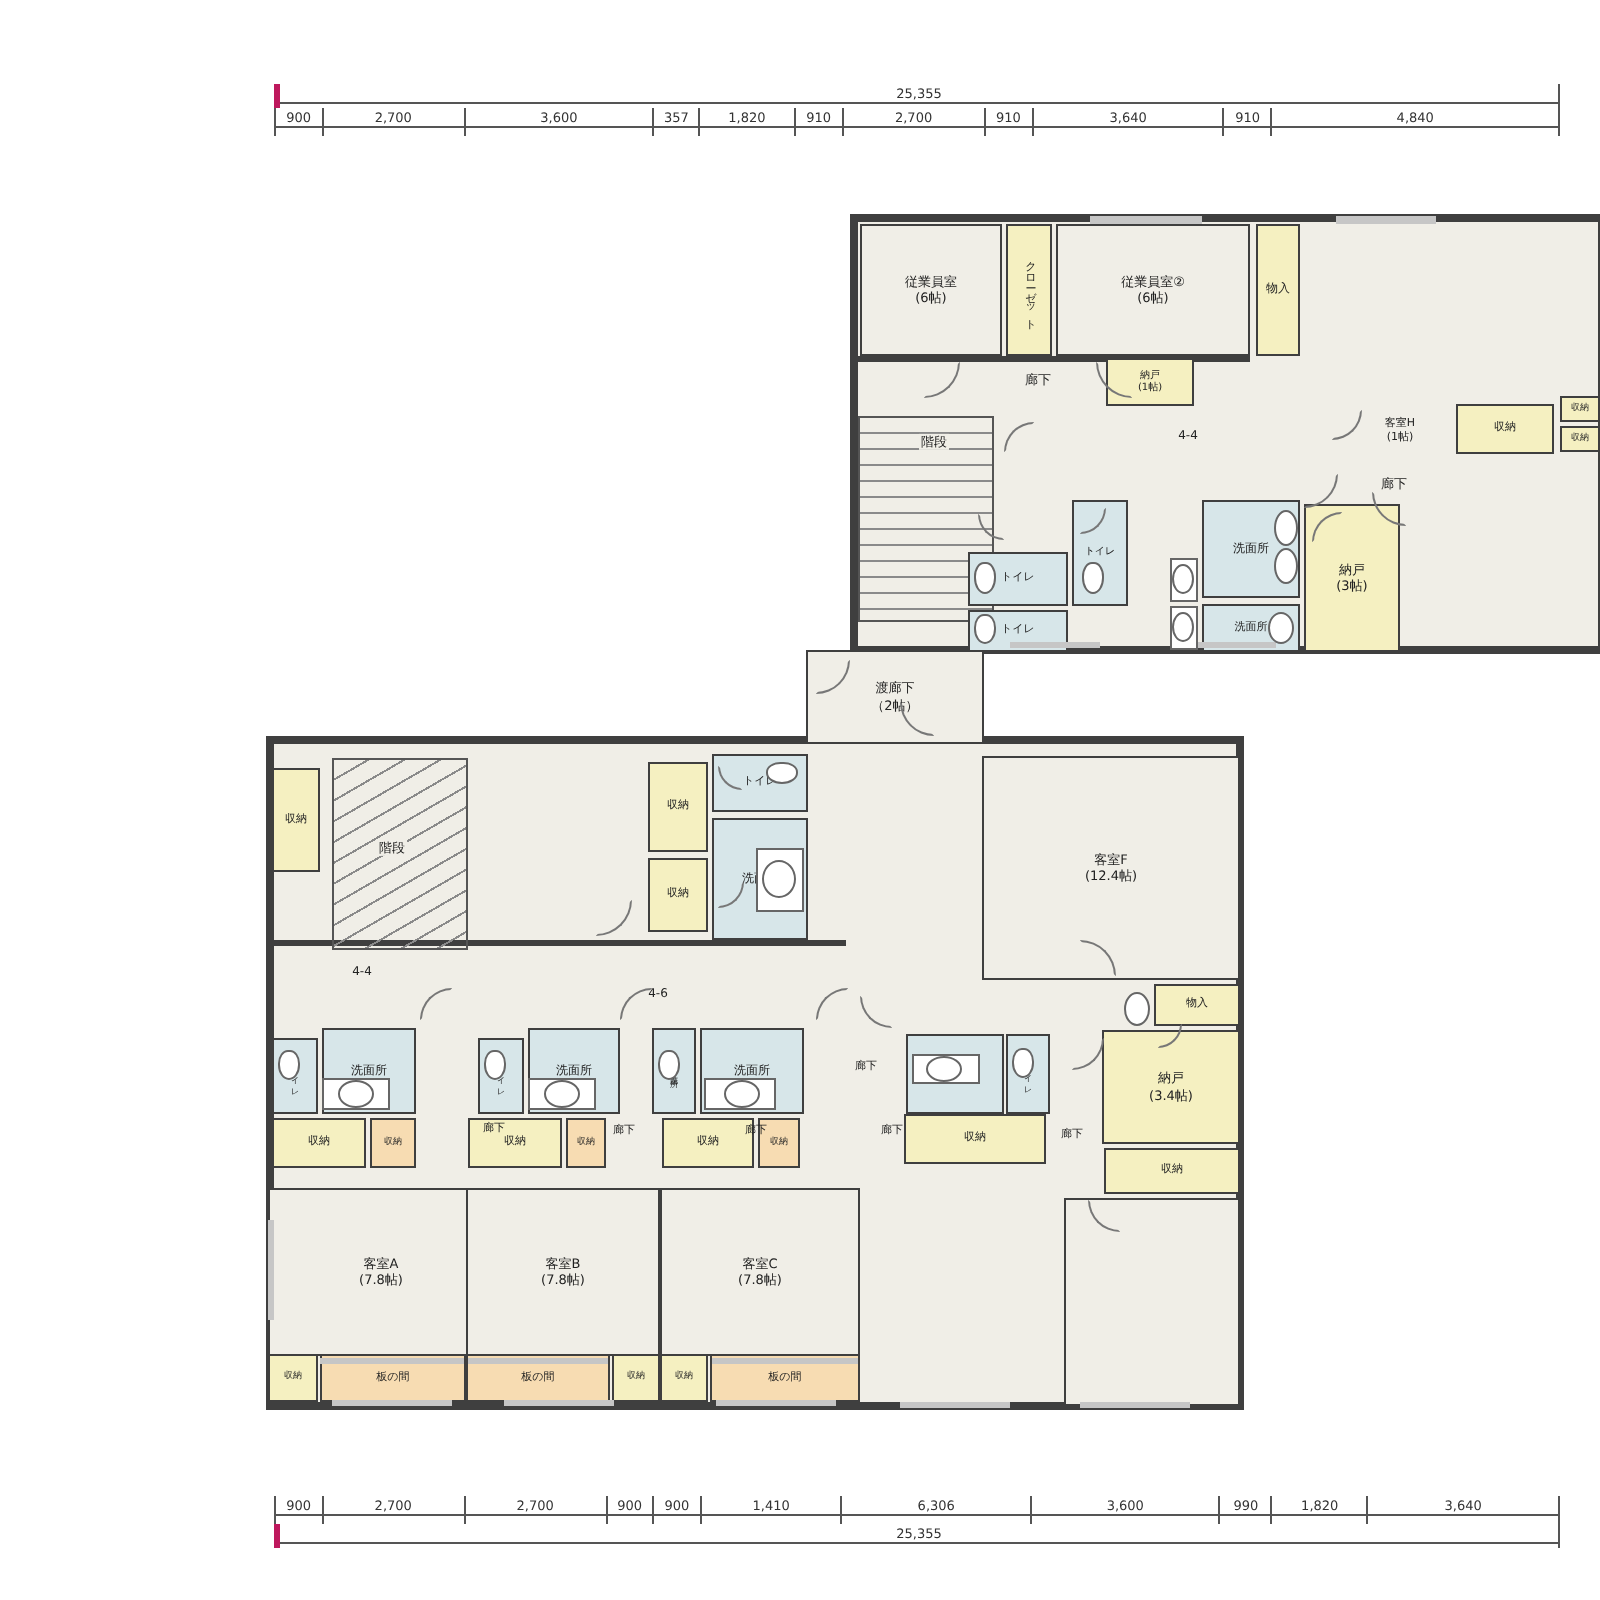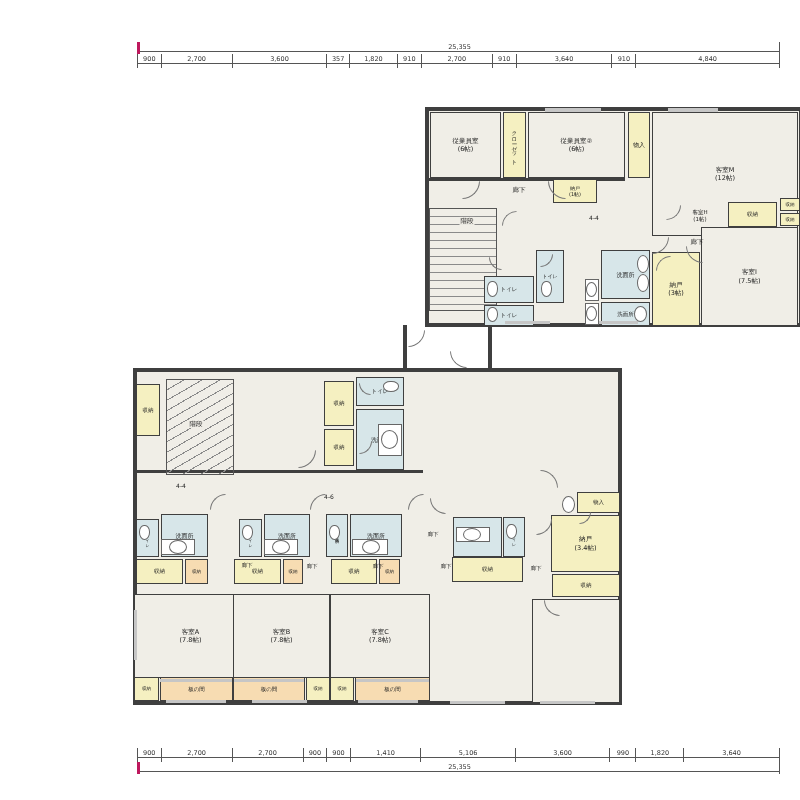--- a/index.html
+++ b/index.html
@@ -47,41 +47,41 @@
     <div class="wall" style="left: 425px; top: 178px; width: 200px; height: 3px;"></div>
     <div class="wall" style="left: 133px; top: 470px; width: 290px; height: 3px;"></div>
     <div class="stairs" style="left: 429px; top: 208px; width: 68px; height: 103px;"></div>
     <div class="stairs fan" style="left: 166px; top: 379px; width: 68px; height: 96px;"></div>
     <div class="room" style="left: 430px; top: 112px; width: 71px; height: 66px; background: rgb(240, 238, 231);">従業員室
 (6帖)</div>
     <div class="room vert" style="left: 503px; top: 112px; width: 23px; height: 66px; background: rgb(245, 240, 193); font-size: 5.5px;">クローゼット</div>
     <div class="room" style="left: 528px; top: 112px; width: 97px; height: 66px; background: rgb(240, 238, 231);">従業員室②
 (6帖)</div>
     <div class="room" style="left: 628px; top: 112px; width: 22px; height: 66px; background: rgb(245, 240, 193); font-size: 6px;">物入</div>
-    <div class="room" style="left: 652px; top: 112px; width: 146px; height: 124px; background: rgb(240, 238, 231);">客室M
-(12帖)</div>
     <div class="room" style="left: 553px; top: 179px; width: 44px; height: 24px; background: rgb(245, 240, 193); font-size: 5px;">納戸
 (1帖)</div>
     <div class="room" style="left: 728px; top: 202px; width: 49px; height: 25px; background: rgb(245, 240, 193); font-size: 5.5px;">収納</div>
     <div class="room clip" style="left: 780px; top: 198px; width: 20px; height: 13px; background: rgb(245, 240, 193); font-size: 4.5px;">収納</div>
     <div class="room clip" style="left: 780px; top: 213px; width: 20px; height: 13px; background: rgb(245, 240, 193); font-size: 4.5px;">収納</div>
     <div class="room" style="left: 484px; top: 276px; width: 50px; height: 27px; background: rgb(215, 230, 233); font-size: 5.5px;">トイレ</div>
     <div class="room" style="left: 536px; top: 250px; width: 28px; height: 53px; background: rgb(215, 230, 233); font-size: 5px;">トイレ</div>
     <div class="room" style="left: 484px; top: 305px; width: 50px; height: 21px; background: rgb(215, 230, 233); font-size: 5.5px;">トイレ</div>
     <div class="room" style="left: 601px; top: 250px; width: 49px; height: 49px; background: rgb(215, 230, 233); font-size: 6px;">洗面所</div>
     <div class="room" style="left: 601px; top: 302px; width: 49px; height: 24px; background: rgb(215, 230, 233); font-size: 5.5px;">洗面所</div>
     <div class="room" style="left: 652px; top: 252px; width: 48px; height: 74px; background: rgb(245, 240, 193);">納戸
 (3帖)</div>
-    <div class="room" style="left: 701px; top: 227px; width: 97px; height: 99px; background: rgb(240, 238, 231);">客室I
-(7.5帖)</div>
+    <div class="room" style="left: 403px; top: 325px; width: 89px; height: 47px; background: rgb(240, 238, 231);">渡廊下
+（2帖）</div>
     <div class="room" style="left: 136px; top: 384px; width: 24px; height: 52px; background: rgb(245, 240, 193); font-size: 5.5px;">収納</div>
     <div class="room" style="left: 324px; top: 381px; width: 30px; height: 45px; background: rgb(245, 240, 193); font-size: 5.5px;">収納</div>
     <div class="room" style="left: 324px; top: 429px; width: 30px; height: 37px; background: rgb(245, 240, 193); font-size: 5.5px;">収納</div>
     <div class="room" style="left: 356px; top: 377px; width: 48px; height: 29px; background: rgb(215, 230, 233); font-size: 5.5px;">トイレ</div>
     <div class="room" style="left: 356px; top: 409px; width: 48px; height: 61px; background: rgb(215, 230, 233); font-size: 6px;">洗面所</div>
+    <div class="room" style="left: 491px; top: 378px; width: 129px; height: 112px; background: rgb(240, 238, 231);">客室F
+(12.4帖)</div>
     <div class="room" style="left: 577px; top: 492px; width: 43px; height: 21px; background: rgb(245, 240, 193); font-size: 5.5px;">物入</div>
     <div class="room" style="left: 551px; top: 515px; width: 69px; height: 57px; background: rgb(245, 240, 193);">納戸
 (3.4帖)</div>
     <div class="room" style="left: 552px; top: 574px; width: 68px; height: 23px; background: rgb(245, 240, 193); font-size: 5.5px;">収納</div>
     <div class="room vert" style="left: 136px; top: 519px; width: 23px; height: 38px; background: rgb(215, 230, 233); font-size: 4px;">トイレ</div>
     <div class="room" style="left: 161px; top: 514px; width: 47px; height: 43px; background: rgb(215, 230, 233); font-size: 6px;">洗面所</div>
     <div class="room" style="left: 136px; top: 559px; width: 47px; height: 25px; background: rgb(245, 240, 193); font-size: 5.5px;">収納</div>
     <div class="room" style="left: 185px; top: 559px; width: 23px; height: 25px; background: rgb(247, 220, 178); font-size: 4.5px;">収納</div>
     <div class="room" style="left: 134px; top: 594px; width: 113px; height: 84px; background: rgb(240, 238, 231);">客室A
 (7.8帖)</div>
@@ -243,21 +243,21 @@
       <div class="seg" style="width: 3.68399%;">
         <span>900</span>
       </div>
       <div class="seg" style="width: 3.68399%;">
         <span>900</span>
       </div>
       <div class="seg" style="width: 10.9906%;">
         <span>1,410</span>
       </div>
       <div class="seg" style="width: 14.7155%;">
-        <span>5,106</span>
+        <span>6,306</span>
       </div>
       <div class="seg" style="width: 14.736%;">
         <span>3,600</span>
       </div>
       <div class="seg" style="width: 4.05239%;">
         <span>990</span>
       </div>
       <div class="seg" style="width: 7.44986%;">
         <span>1,820</span>
       </div>

